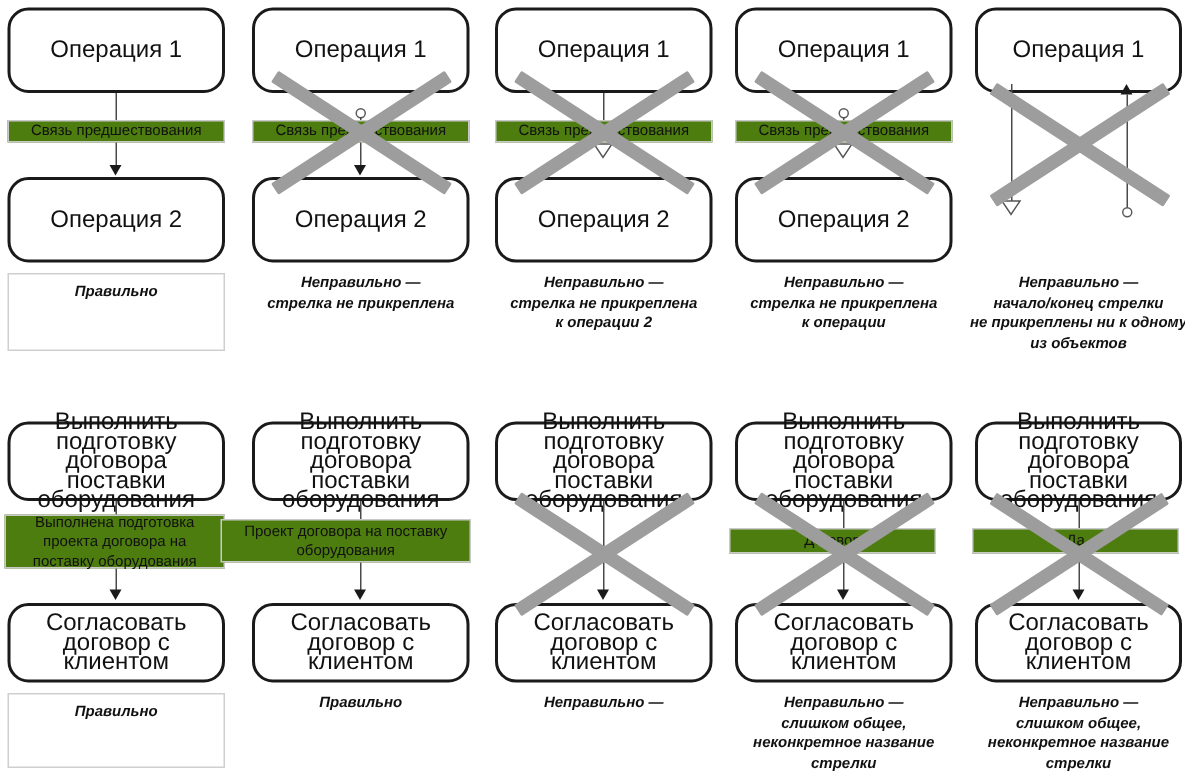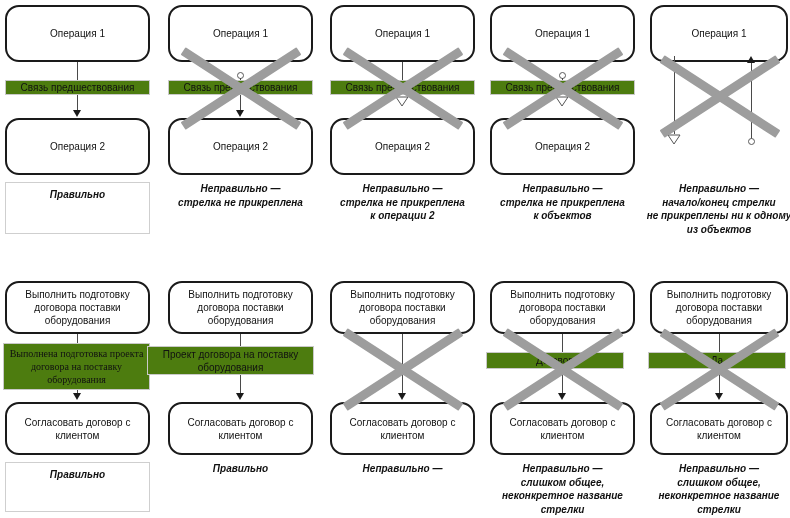--- a/index.html
+++ b/index.html
@@ -11,21 +11,21 @@
   #stage{position:relative;width:790px;height:518px;}
 
   
   .pbox{
     position:absolute;
     border:2px solid #1a1a1a;
     border-radius:14px;
     background:#ffffff;
     display:flex;align-items:center;justify-content:center;
     text-align:center;
-    font-size:10px;
+    font-size:16px;
     line-height:13px;
     color:#111;
     box-sizing:border-box;
     padding:2px 6px;
   }
 
   
   .lbl{
     position:absolute;
     border:1px solid #c9c9c9;
@@ -154,21 +154,21 @@
   </div>
   <div class="lbl" style="left:490px;top:80px;width:145px;height:15px;">Связь предшествования</div>
   <div class="pbox" style="left:490px;top:118px;width:145px;height:57px;">Операция 2</div>
   <div class="cross" style="left:494px;top:40px;width:138px;height:96px;">
     <span class="a"></span>
       <span class="b"></span>
   </div>
   <div class="cap" style="left:490px;top:182px;width:145px;">
     <span class="hdr">Неправильно —</span>
     <span class="ln">стрелка не прикреплена</span>
-    <span class="ln">к объектов</span>
+    <span class="ln">к операции</span>
   </div>
 
   <div class="pbox" style="left:650px;top:5px;width:138px;height:57px;">Операция 1</div>
 
   <div class="vline" style="left:673.5px;top:56px;height:78px;"></div>
   <div class="ahead-hollow" style="left:667px;top:131px;">
     <svg width="14" height="11" viewBox="0 0 14 11">
       <polygon points="1,1 13,1 7,10" fill="#ffffff" stroke="#555555" stroke-width="1"></polygon>
     </svg>
   </div>
@@ -183,21 +183,21 @@
   <div class="cap" style="left:645px;top:182px;width:148px;">
     <span class="hdr">Неправильно —</span>
     <span class="ln">начало/конец стрелки</span>
     <span class="ln">не прикреплены ни к одному</span>
     <span class="ln">из объектов</span>
   </div>
 
   <div class="pbox" style="left:5px;top:281px;width:145px;height:53px;">Выполнить подготовку договора поставки оборудования</div>
   <div class="vline" style="left:76.5px;top:334px;height:62px;"></div>
   <div class="ahead-solid" style="left:73px;top:393px;"></div>
-  <div class="lbl" style="left:3px;top:343px;width:147px;height:47px;font-family:Liberation Serif, serif;">Выполнена подготовка проекта договора на поставку оборудования</div>
+  <div class="lbl" style="left:3px;top:343px;width:147px;height:36px;">Выполнена подготовка проекта договора на поставку оборудования</div>
   <div class="pbox" style="left:5px;top:402px;width:145px;height:53px;">Согласовать договор с клиентом</div>
   <div class="capbox" style="left:5px;top:462px;width:145px;height:50px;">
     <span class="hdr">Правильно</span>
   </div>
 
   <div class="pbox" style="left:168px;top:281px;width:145px;height:53px;">Выполнить подготовку договора поставки оборудования</div>
   <div class="vline" style="left:239.5px;top:334px;height:62px;"></div>
   <div class="ahead-solid" style="left:236px;top:393px;"></div>
   <div class="lbl" style="left:147px;top:346px;width:167px;height:29px;">Проект договора на поставку оборудования</div>
   <div class="pbox" style="left:168px;top:402px;width:145px;height:53px;">Согласовать договор с клиентом</div>

